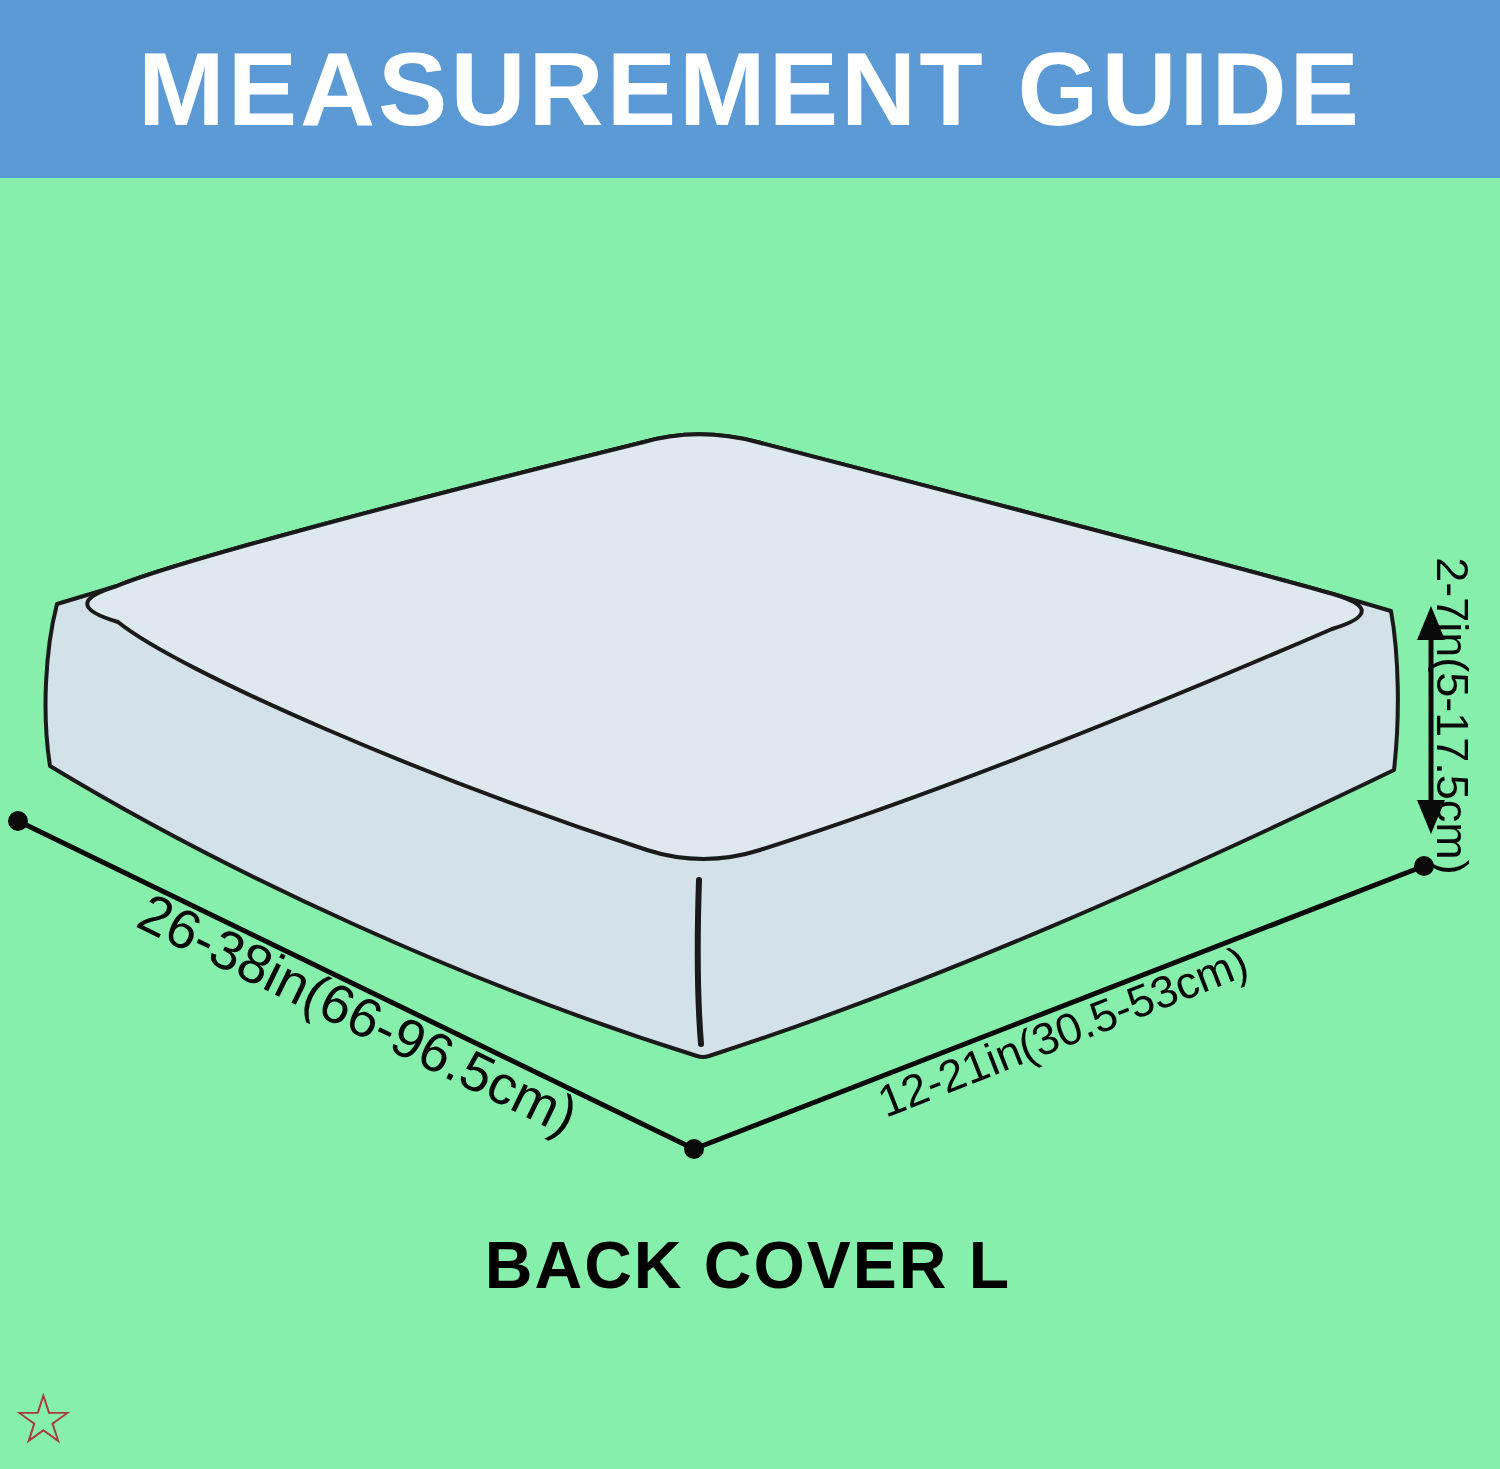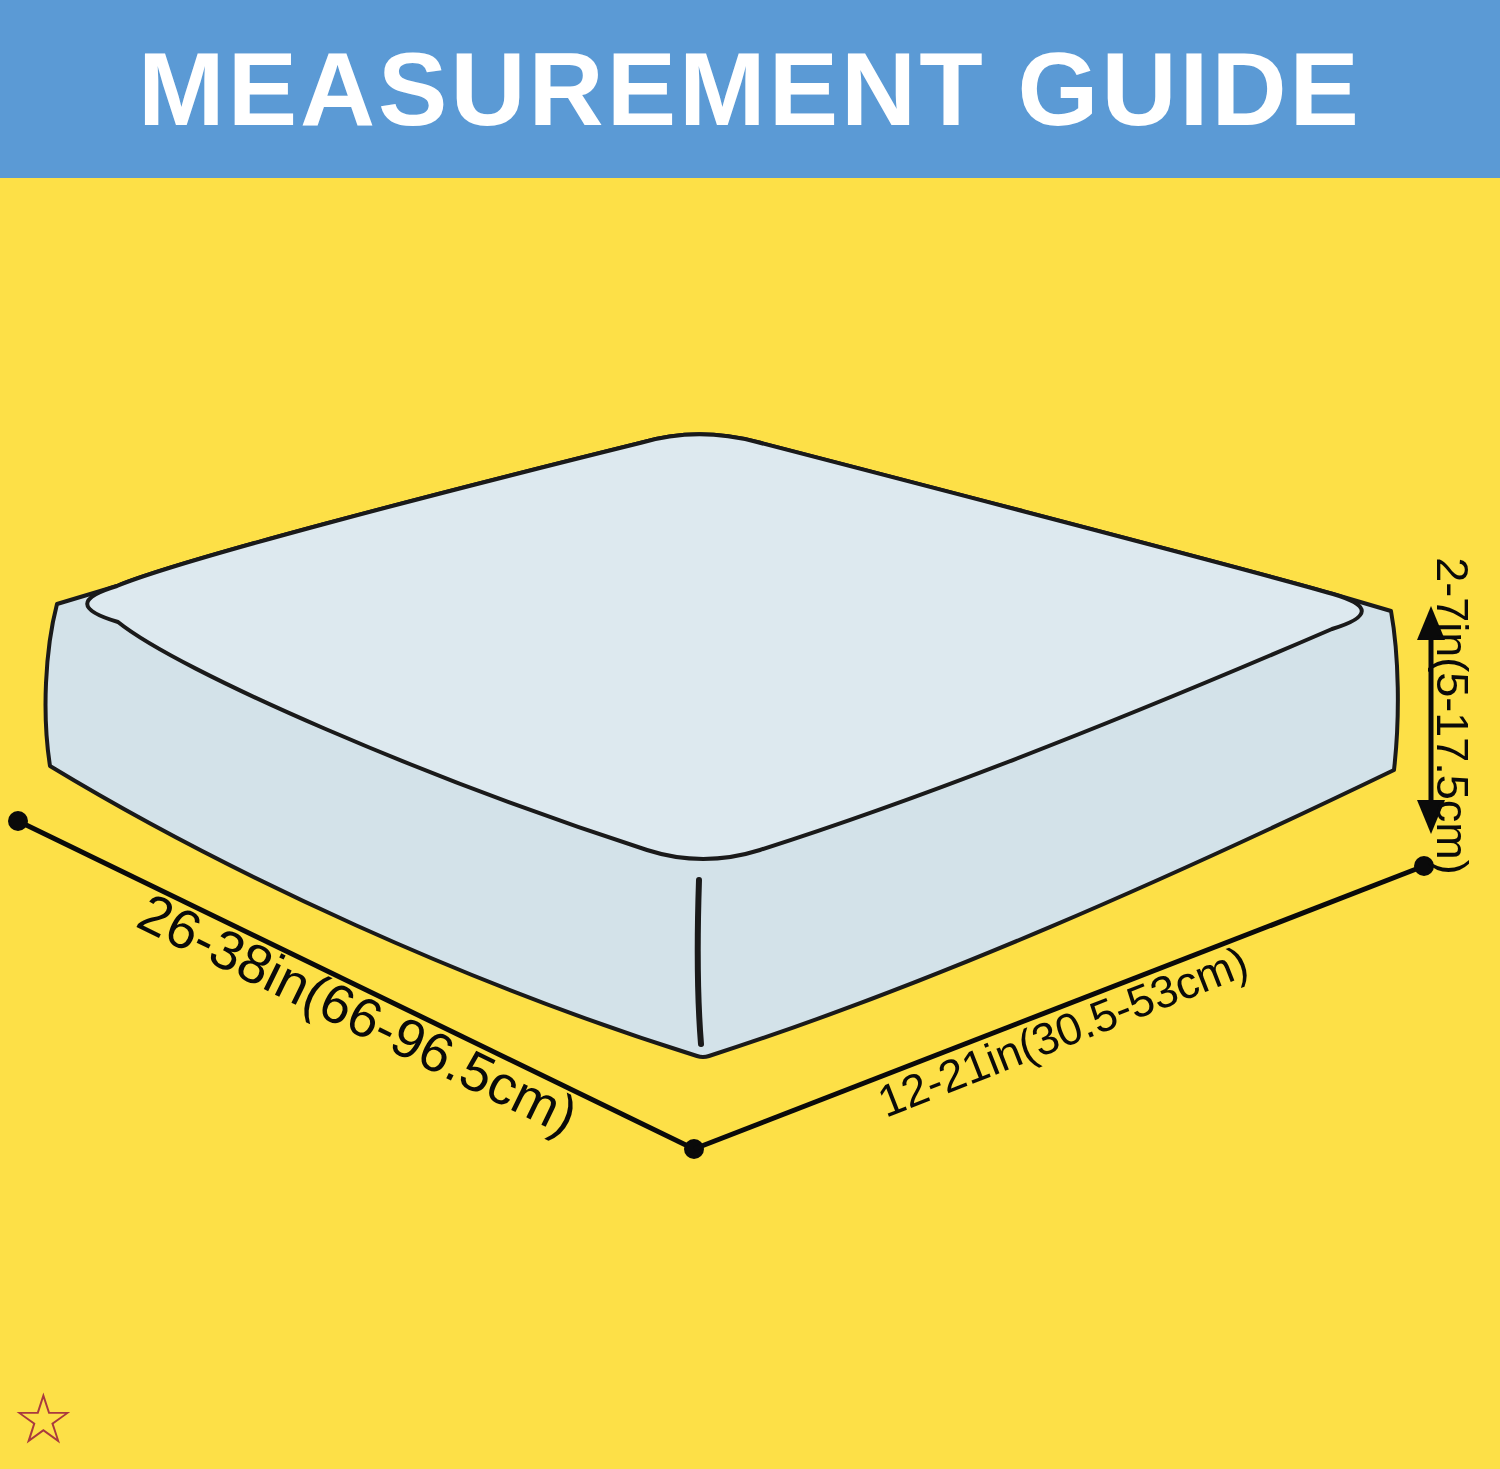--- a/index.html
+++ b/index.html
@@ -1,21 +1,21 @@
 <!DOCTYPE html>
 <html><head>
 <meta charset="utf-8">
 <style>
   * { margin: 0; padding: 0; box-sizing: border-box; }
   html, body {
     width: 1500px; height: 1469px;
     background: #ffffff;
     font-family: "Liberation Sans", "DejaVu Sans", sans-serif;
   }
-  .page { position: relative; width: 1500px; height: 1469px; background: #fde047; overflow: hidden; }
+  .page { position: relative; width: 1500px; height: 1469px; background: #86efac; overflow: hidden; }
 
   .banner {
     position: absolute; top: 0; left: 0;
     width: 1500px; height: 178px;
     display: flex; align-items: center; justify-content: center;
   }
   .banner h1 {
     color: #ffffff;
     font-size: 104px;
     font-weight: 700;
@@ -90,18 +90,19 @@
       <line x1="1431" y1="632" x2="1431" y2="808"></line>
       <polygon points="1431,606 1417,640 1445,640" stroke="none"></polygon>
       <polygon points="1431,834 1417,800 1445,800" stroke="none"></polygon>
     </g>
   </svg>
 
   <div class="dim dim-left">26-38in(66-96.5cm)</div>
   <div class="dim dim-right">12-21in(30.5-53cm)</div>
   <div class="dim dim-height">2-7in(5-17.5cm)</div>
 
+  <div class="cover-title">BACK COVER L</div>
 
   <footer class="note">
     <span class="star">☆</span>
   </footer>
 
 </div>
 
 </body></html>

